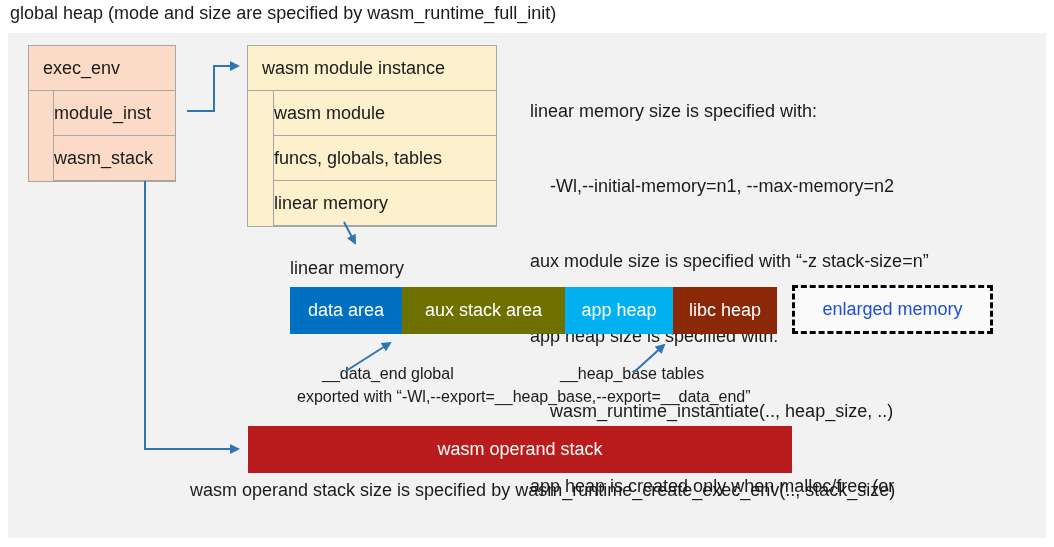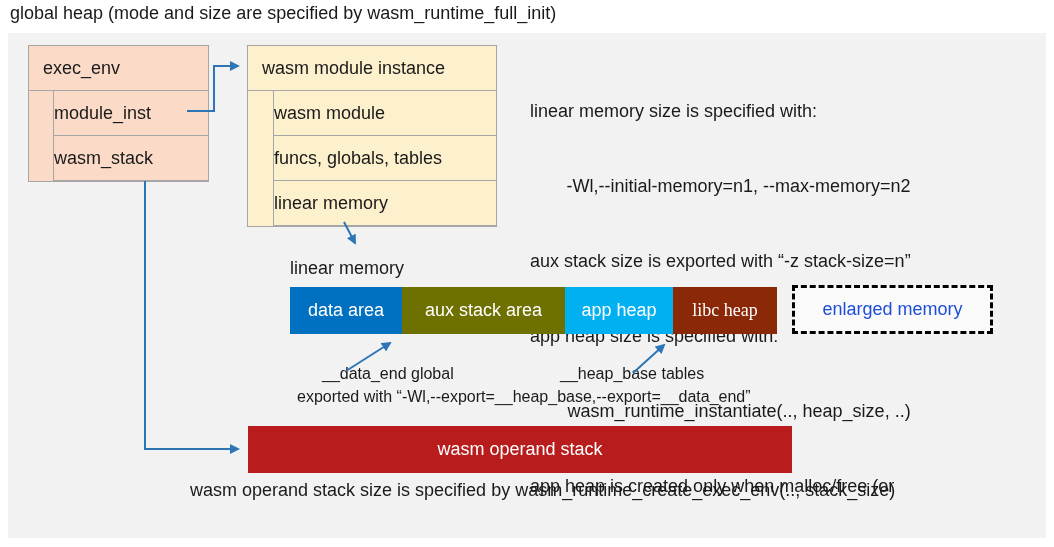--- a/index.html
+++ b/index.html
@@ -5,41 +5,41 @@
   html,body{margin:0;padding:0;}
   body{
     width:1054px;height:547px;position:relative;background:#ffffff;
     font-family:"Liberation Sans", sans-serif;color:#1a1a1a;overflow:hidden;
   }
   .title{position:absolute;left:10px;top:3px;font-size:18px;}
   .panel{position:absolute;left:8px;top:33px;width:1038px;height:505px;background:#f2f2f2;}
 
   
   .struct-box{position:absolute;box-sizing:border-box;border:1px solid #a6a6a6;font-size:18px;}
-  .exec-env{left:28px;top:45px;width:181px;background:#fbdbc8;}
+  .exec-env{left:28px;top:45px;width:148px;background:#fbdbc8;}
   .instance{left:247px;top:45px;width:250px;background:#fdf0cd;}
   .struct-header{height:44px;display:flex;align-items:center;padding-left:14px;border-bottom:1px solid #a6a6a6;}
   .struct-row{height:44px;display:flex;align-items:center;padding-left:0;
     border:1px solid #a6a6a6;border-right:none;margin-top:-1px;}
   .exec-env .struct-row{margin-left:24px;}
   .instance .struct-row{margin-left:25px;}
 
   
   .notes-right{position:absolute;left:530px;top:49px;font-size:18px;line-height:25px;white-space:pre;}
-  .notes-right .indent{padding-left:20px;text-align:right;}
+  .notes-right .indent{padding-left:20px;}
 
   .lm-label{position:absolute;left:290px;top:258px;font-size:18px;}
 
   
   .membar{position:absolute;left:290px;top:287px;height:47px;display:flex;}
   .seg{display:flex;align-items:center;justify-content:center;color:#ffffff;font-size:18px;}
   .seg-0{width:112px;background:#0070c0;}
   .seg-1{width:163px;background:#6e7000;}
   .seg-2{width:108px;background:#00b0f0;}
-  .seg-3{width:104px;background:#8a2808;font-family:Liberation Serif, serif;}
+  .seg-3{width:104px;background:#8a2808;}
   .enlarged{position:absolute;left:792px;top:285px;width:201px;height:49px;box-sizing:border-box;
     border:3px dashed #000;background:#fafafa;display:flex;align-items:center;justify-content:center;
     font-size:18px;color:#1f3864;}
 
   .glabel{position:absolute;font-size:16px;}
   .g-dataend{left:322px;top:365px;}
   .g-heapbase{left:560px;top:365px;}
   .g-exported{left:297px;top:388px;}
 
   .opstack{position:absolute;left:248px;top:426px;width:544px;height:47px;background:#005596;
@@ -64,21 +64,21 @@
 <div class="struct-box instance">
   <div class="struct-header">wasm module instance</div>
   <div class="struct-row">wasm module</div>
   <div class="struct-row">funcs, globals, tables</div>
   <div class="struct-row">linear memory</div>
 </div>
 
 <div class="notes-right">
   <div>linear memory size is specified with:</div>
   <div class="indent">-Wl,--initial-memory=n1, --max-memory=n2</div>
-  <div>aux stack size is exported with “-z stack-size=n”</div>
+  <div>aux module size is specified with “-z stack-size=n”</div>
   <div>app heap size is specified with:</div>
   <div class="indent">wasm_runtime_instantiate(.., heap_size, ..)</div>
   <div>app heap is created only when malloc/free (or</div>
   
 </div>
 
 <div class="lm-label">linear memory</div>
 <div class="membar">
   <div class="seg seg-0" style="background-color: rgb(0, 112, 192);">data area</div>
   <div class="seg seg-1" style="background-color: rgb(110, 112, 0);">aux stack area</div>

